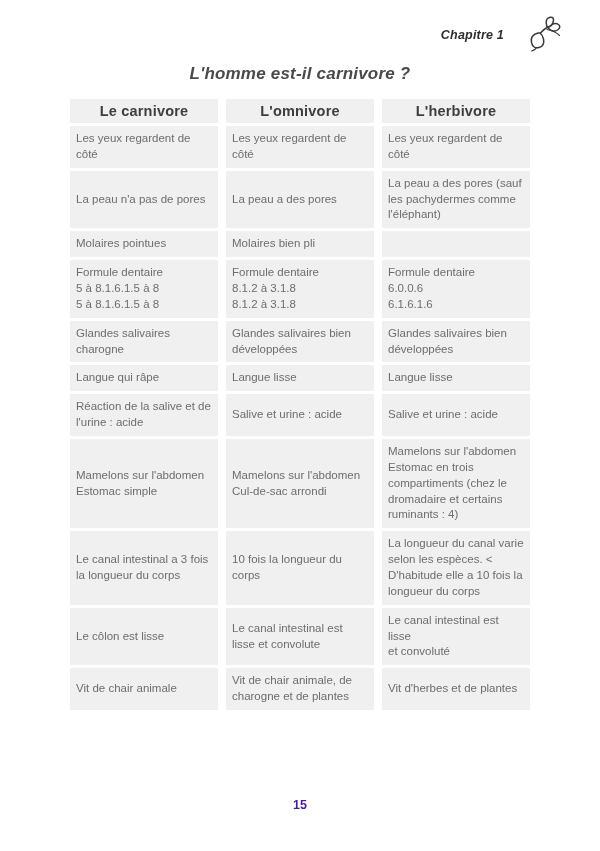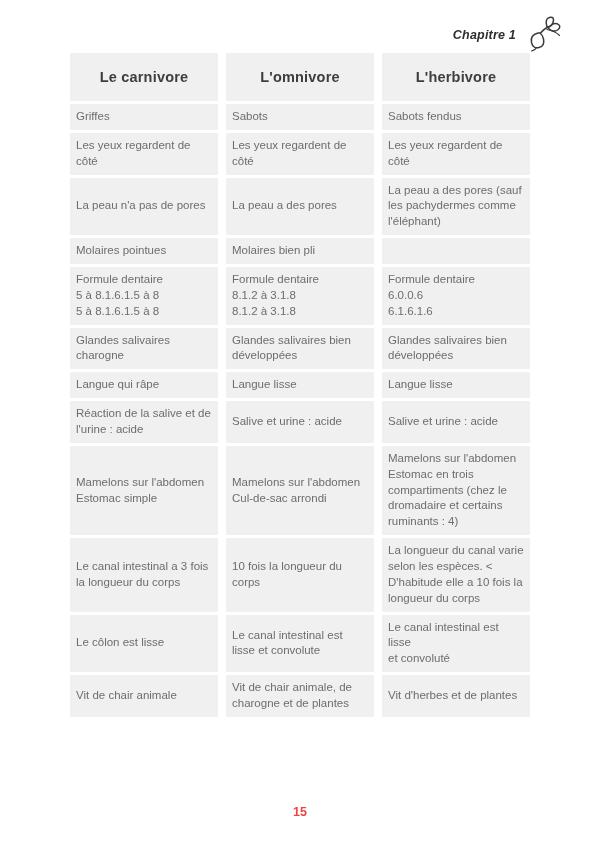--- a/index.html
+++ b/index.html
@@ -12,21 +12,21 @@
     height: 851px;
     position: relative;
     overflow: hidden;
     font-family: "Liberation Sans", sans-serif;
     color: #3d3d3d;
   }
   .chapter-row {
     display: flex;
     justify-content: flex-end;
     align-items: center;
-    gap: 8px;
+    gap: 20px;
     padding: 20px 36px 0 16px;
     height: 50px;
     box-sizing: border-box;
   }
   .chapter-label {
     font-style: italic;
     font-weight: 600;
     font-size: 12.5px;
     color: #2e2e2e;
     letter-spacing: 0.2px;
@@ -52,43 +52,43 @@
     table-layout: fixed;
     width: 476px;
     margin: 0 auto;
   }
   table.comparison th {
     background: #f0f0f0;
     color: #3e3e3e;
     font-size: 14.5px;
     font-weight: bold;
     text-align: center;
-    padding: 16px 4px;
+    padding: 4px 4px;
     letter-spacing: 0.2px;
   }
   table.comparison td {
     background: #f0f0f0;
     color: #6d6d6d;
     font-size: 11.5px;
     line-height: 1.38;
     padding: 5px 6px;
     vertical-align: middle;
     text-align: left;
     white-space: pre-line;
     overflow-wrap: break-word;
   }
   .page-number {
     position: absolute;
-    bottom: 32px;
+    bottom: 39px;
     left: 0;
     width: 100%;
     text-align: center;
     font-size: 12.5px;
     font-weight: bold;
-    color: #ef4444;
+    color: #4c1d95;
   }
 </style>
 </head>
 <body>
 
 <div class="page">
 
   <div class="chapter-row">
     <span class="chapter-label">Chapitre 1</span>
     <span class="ornament">
@@ -98,35 +98,31 @@
           <path d="M12.5 37.5 q-1.5 3 -5 3.5" stroke-width="1.1"></path>
           <path d="M16.5 23 q3.5 -4 6.5 -5.5"></path>
           <path d="M23 17 q-2.5 -8.5 2.5 -9.5 q5.5 -1 3.5 5 q-1.5 4.5 -6 4.5"></path>
           <path d="M24 18 q6 -6.5 10.5 -3.5 q3 2.5 -1 5.5 q-4.5 3 -9.5 -2"></path>
           <path d="M23 19.5 q8 1.5 12.5 6" stroke-width="1.1"></path>
         </g>
       </svg>
     </span>
   </div>
 
+  <h1 class="page-title">L'homme est-il carnivore ?</h1>
 
   <table class="comparison" id="comparison-table">
     <thead>
       <tr id="header-row">
           <th>Le carnivore</th>
           <th>L'omnivore</th>
           <th>L'herbivore</th>
         </tr>
     </thead>
     <tbody id="table-body">
-        <tr>
-          <td>Griffes</td>
-          <td>Sabots</td>
-          <td>Sabots fendus</td>
-        </tr>
         <tr>
           <td>Les yeux regardent de côté</td>
           <td>Les yeux regardent de côté</td>
           <td>Les yeux regardent de côté</td>
         </tr>
         <tr>
           <td>La peau n'a pas de pores</td>
           <td>La peau a des pores</td>
           <td>La peau a des pores (sauf les pachydermes comme l'éléphant)</td>
         </tr>

